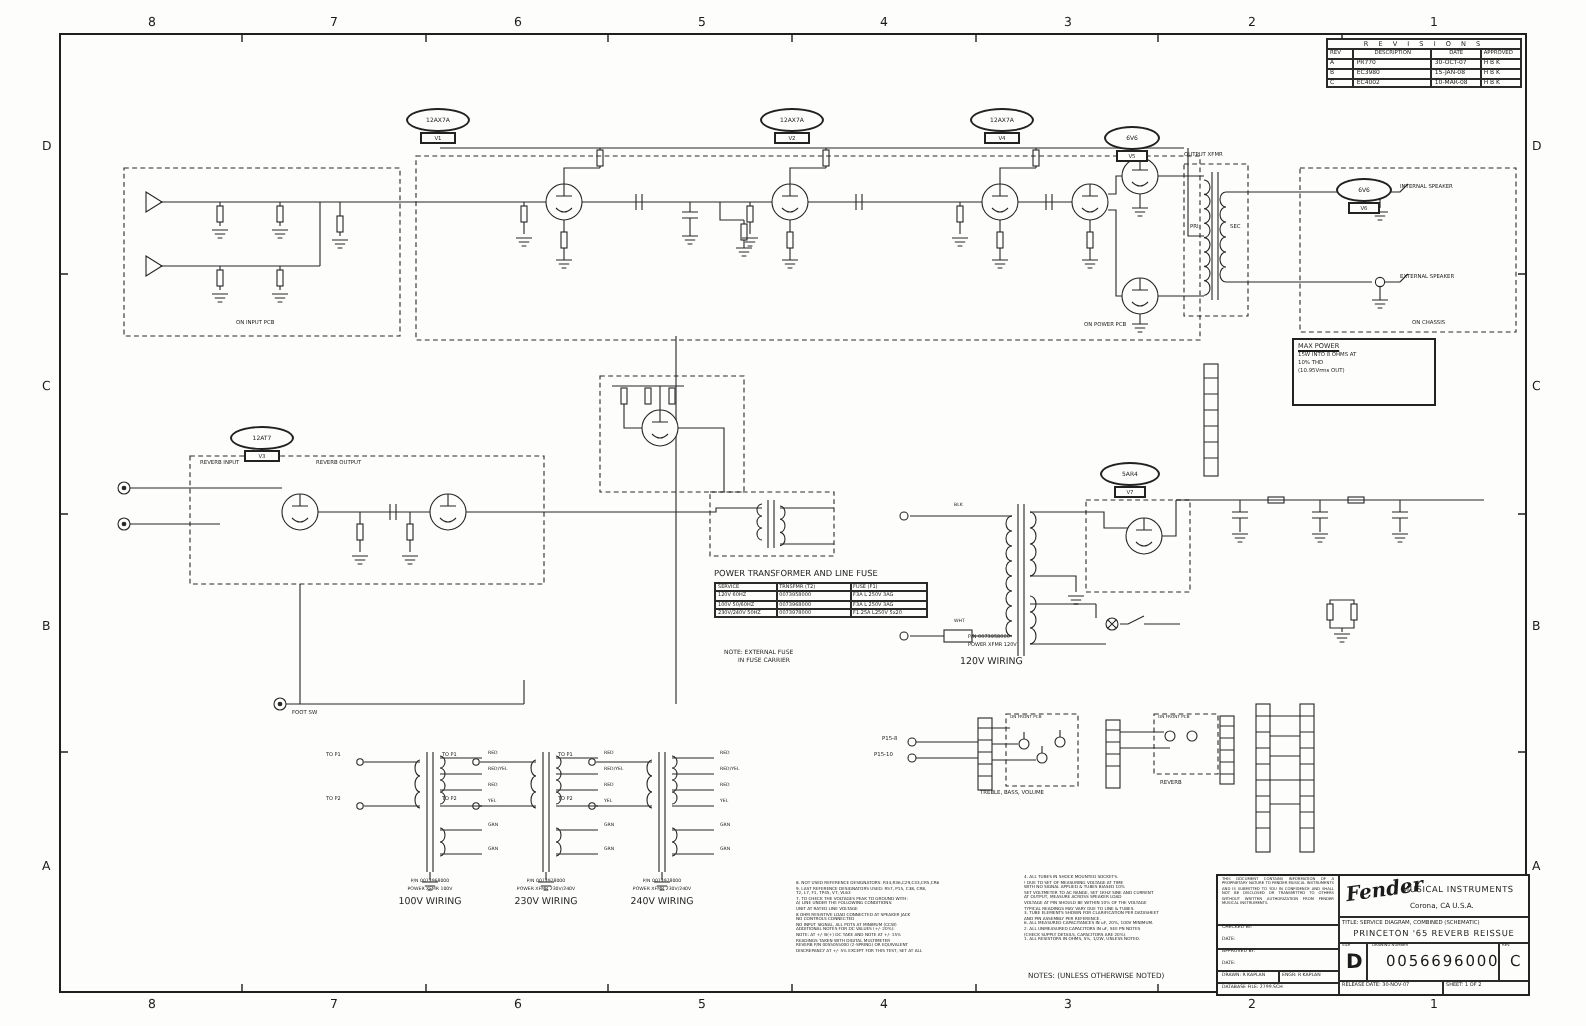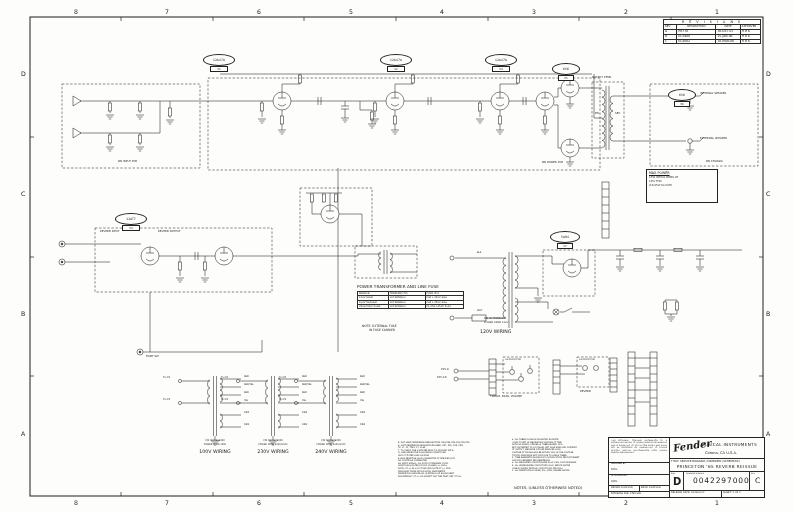--- a/index.html
+++ b/index.html
@@ -486,20 +486,20 @@
     <div class="t f22" style="left:2px;top:54.5px">DATABASE FILE:  2799.SCH</div>
 
     <div class="t logo f95" style="left:64px;top:2px">Fender</div>
     <div class="t f4" style="left:92px;top:5px;letter-spacing:0.3px">MUSICAL  INSTRUMENTS</div>
     <div class="t f35" style="left:96px;top:12.5px">Corona,  CA    U.S.A.</div>
     <div class="t f26" style="left:62px;top:21.5px">TITLE: SERVICE DIAGRAM, COMBINED (SCHEMATIC)</div>
     <div class="t f4 ctr" style="left:108px;top:26.5px;letter-spacing:0.4px">PRINCETON '65 REVERB REISSUE</div>
     <div class="t f19" style="left:62px;top:34px">SIZE</div>
     <div class="t f95 b" style="left:64px;top:38px">D</div>
     <div class="t f19" style="left:77px;top:34px">DRAWING NUMBER</div>
-    <div class="t f8" style="left:84px;top:39px;letter-spacing:0.9px">0042297000</div>
+    <div class="t f8" style="left:84px;top:39px;letter-spacing:0.9px">0056696000</div>
     <div class="t f19" style="left:142px;top:34px">REV.</div>
     <div class="t f8" style="left:146px;top:39px">C</div>
     <div class="t f24" style="left:62px;top:53.5px">RELEASE DATE:  30-NOV-07</div>
     <div class="t f24" style="left:114px;top:53.5px">SHEET:  1  OF  2</div>
   </div>
 
 </div>
 
 </body></html>

